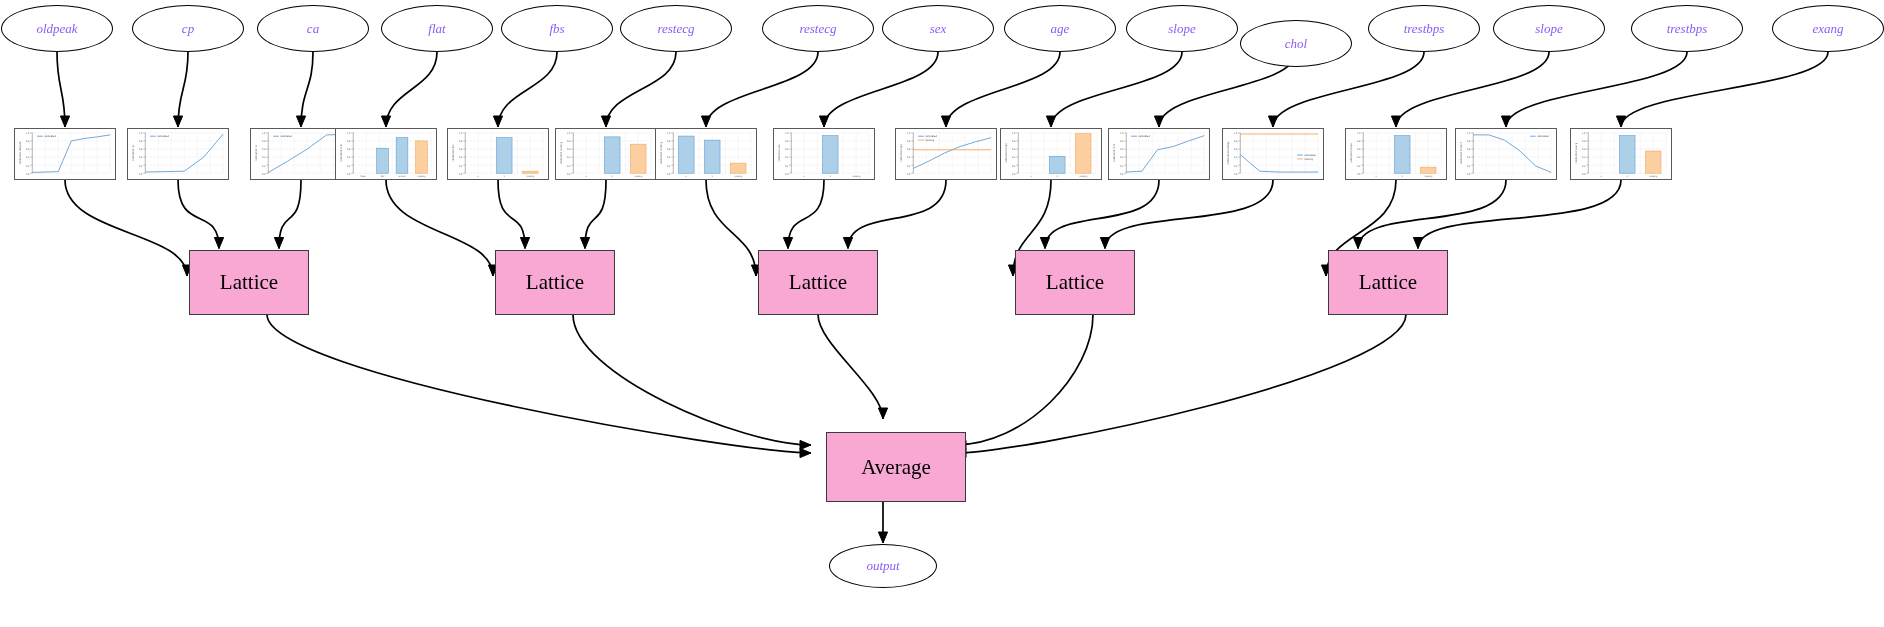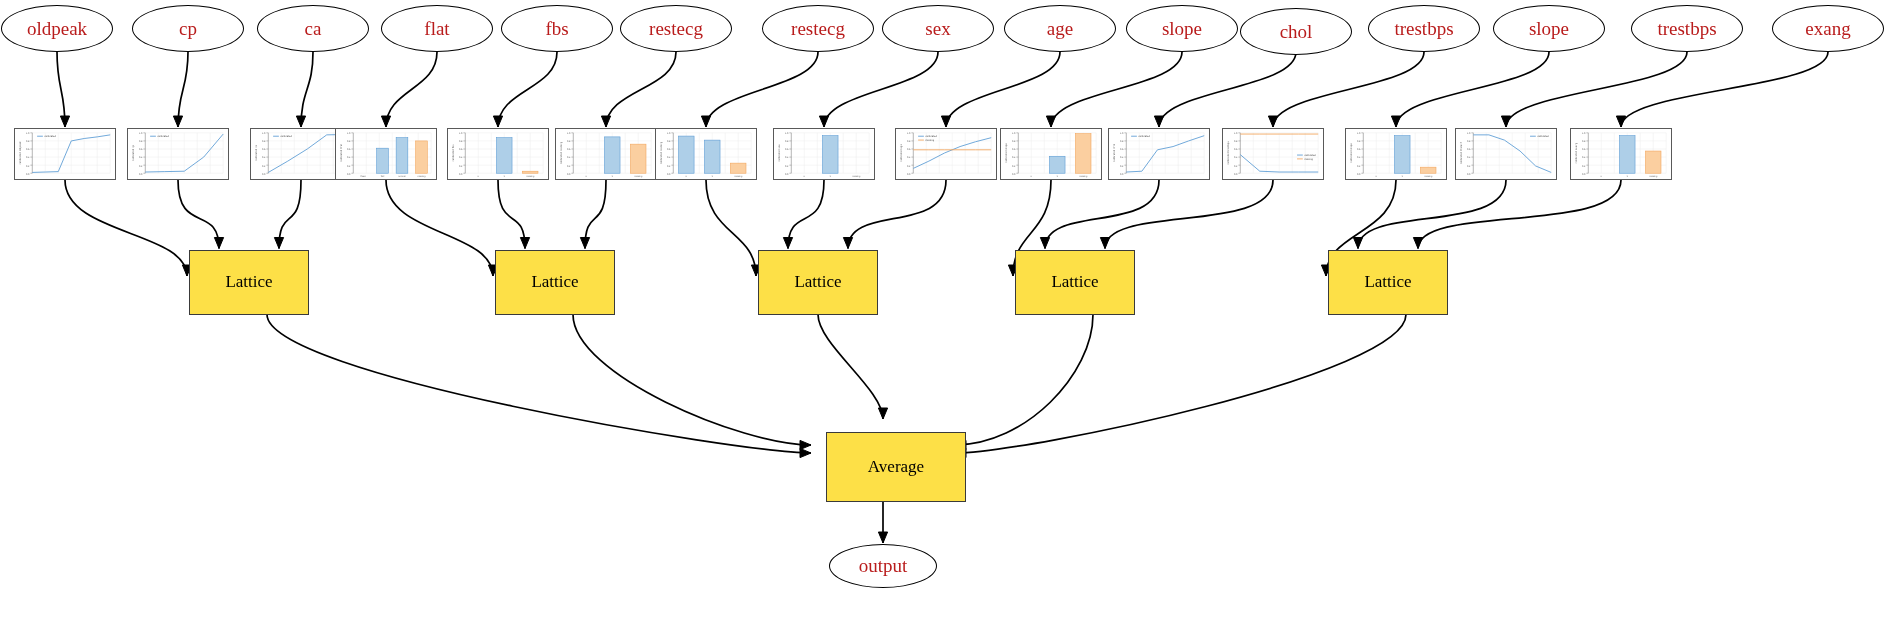--- a/index.html
+++ b/index.html
@@ -7,43 +7,44 @@
   #stage{position:relative;width:1884px;height:627px;background:#fff;overflow:hidden;}
 
   
   .ellipse{
     position:absolute;
     border:1.6px solid #000;
     border-radius:50%;
     background:#fff;
     display:flex;align-items:center;justify-content:center;
     font-family:"Liberation Serif",serif;
-    font-size:19px;color:#b91c1c;
+    font-size:13px;color:#8b5cf6;
     box-sizing:border-box;
     white-space:nowrap;
+    font-style:italic;
   }
 
   
   .plot{
     position:absolute;
     border:1.6px solid #595959;
     background:#fff;
     box-sizing:border-box;
     overflow:hidden;
   }
   .plot svg{display:block;width:100%;height:100%;}
 
   
   .box{
     position:absolute;
     border:1.8px solid #3a3a3a;
-    background:#fde047;
+    background:#f9a8d4;
     display:flex;align-items:center;justify-content:center;
     font-family:"Liberation Serif",serif;
-    font-size:17px;color:#000;
+    font-size:21px;color:#000;
     box-sizing:border-box;
   }
 
   
   #edges{position:absolute;left:0;top:0;width:1884px;height:627px;pointer-events:none;}
   #edges path{fill:none;stroke:#000;stroke-width:1.7px;}
   #edges polygon{fill:#000;stroke:#000;stroke-width:1px;}
 </style>
 </head>
 <body>
@@ -149,21 +150,21 @@
       </div>
       <div class="ellipse" style="left: 882px; top: 5px; width: 112px; height: 47px;">
         <span>sex</span>
       </div>
       <div class="ellipse" style="left: 1004px; top: 5px; width: 112px; height: 47px; text-align: right;">
         <span>age</span>
       </div>
       <div class="ellipse" style="left: 1126px; top: 5px; width: 112px; height: 47px;">
         <span>slope</span>
       </div>
-      <div class="ellipse" style="left: 1240px; top: 8px; width: 112px; height: 47px;">
+      <div class="ellipse" style="left: 1240px; top: 20px; width: 112px; height: 47px;">
         <span>chol</span>
       </div>
       <div class="ellipse" style="left: 1368px; top: 5px; width: 112px; height: 47px;">
         <span>trestbps</span>
       </div>
       <div class="ellipse" style="left: 1493px; top: 5px; width: 112px; height: 47px;">
         <span>slope</span>
       </div>
       <div class="ellipse" style="left: 1631px; top: 5px; width: 112px; height: 47px;">
         <span>trestbps</span>

